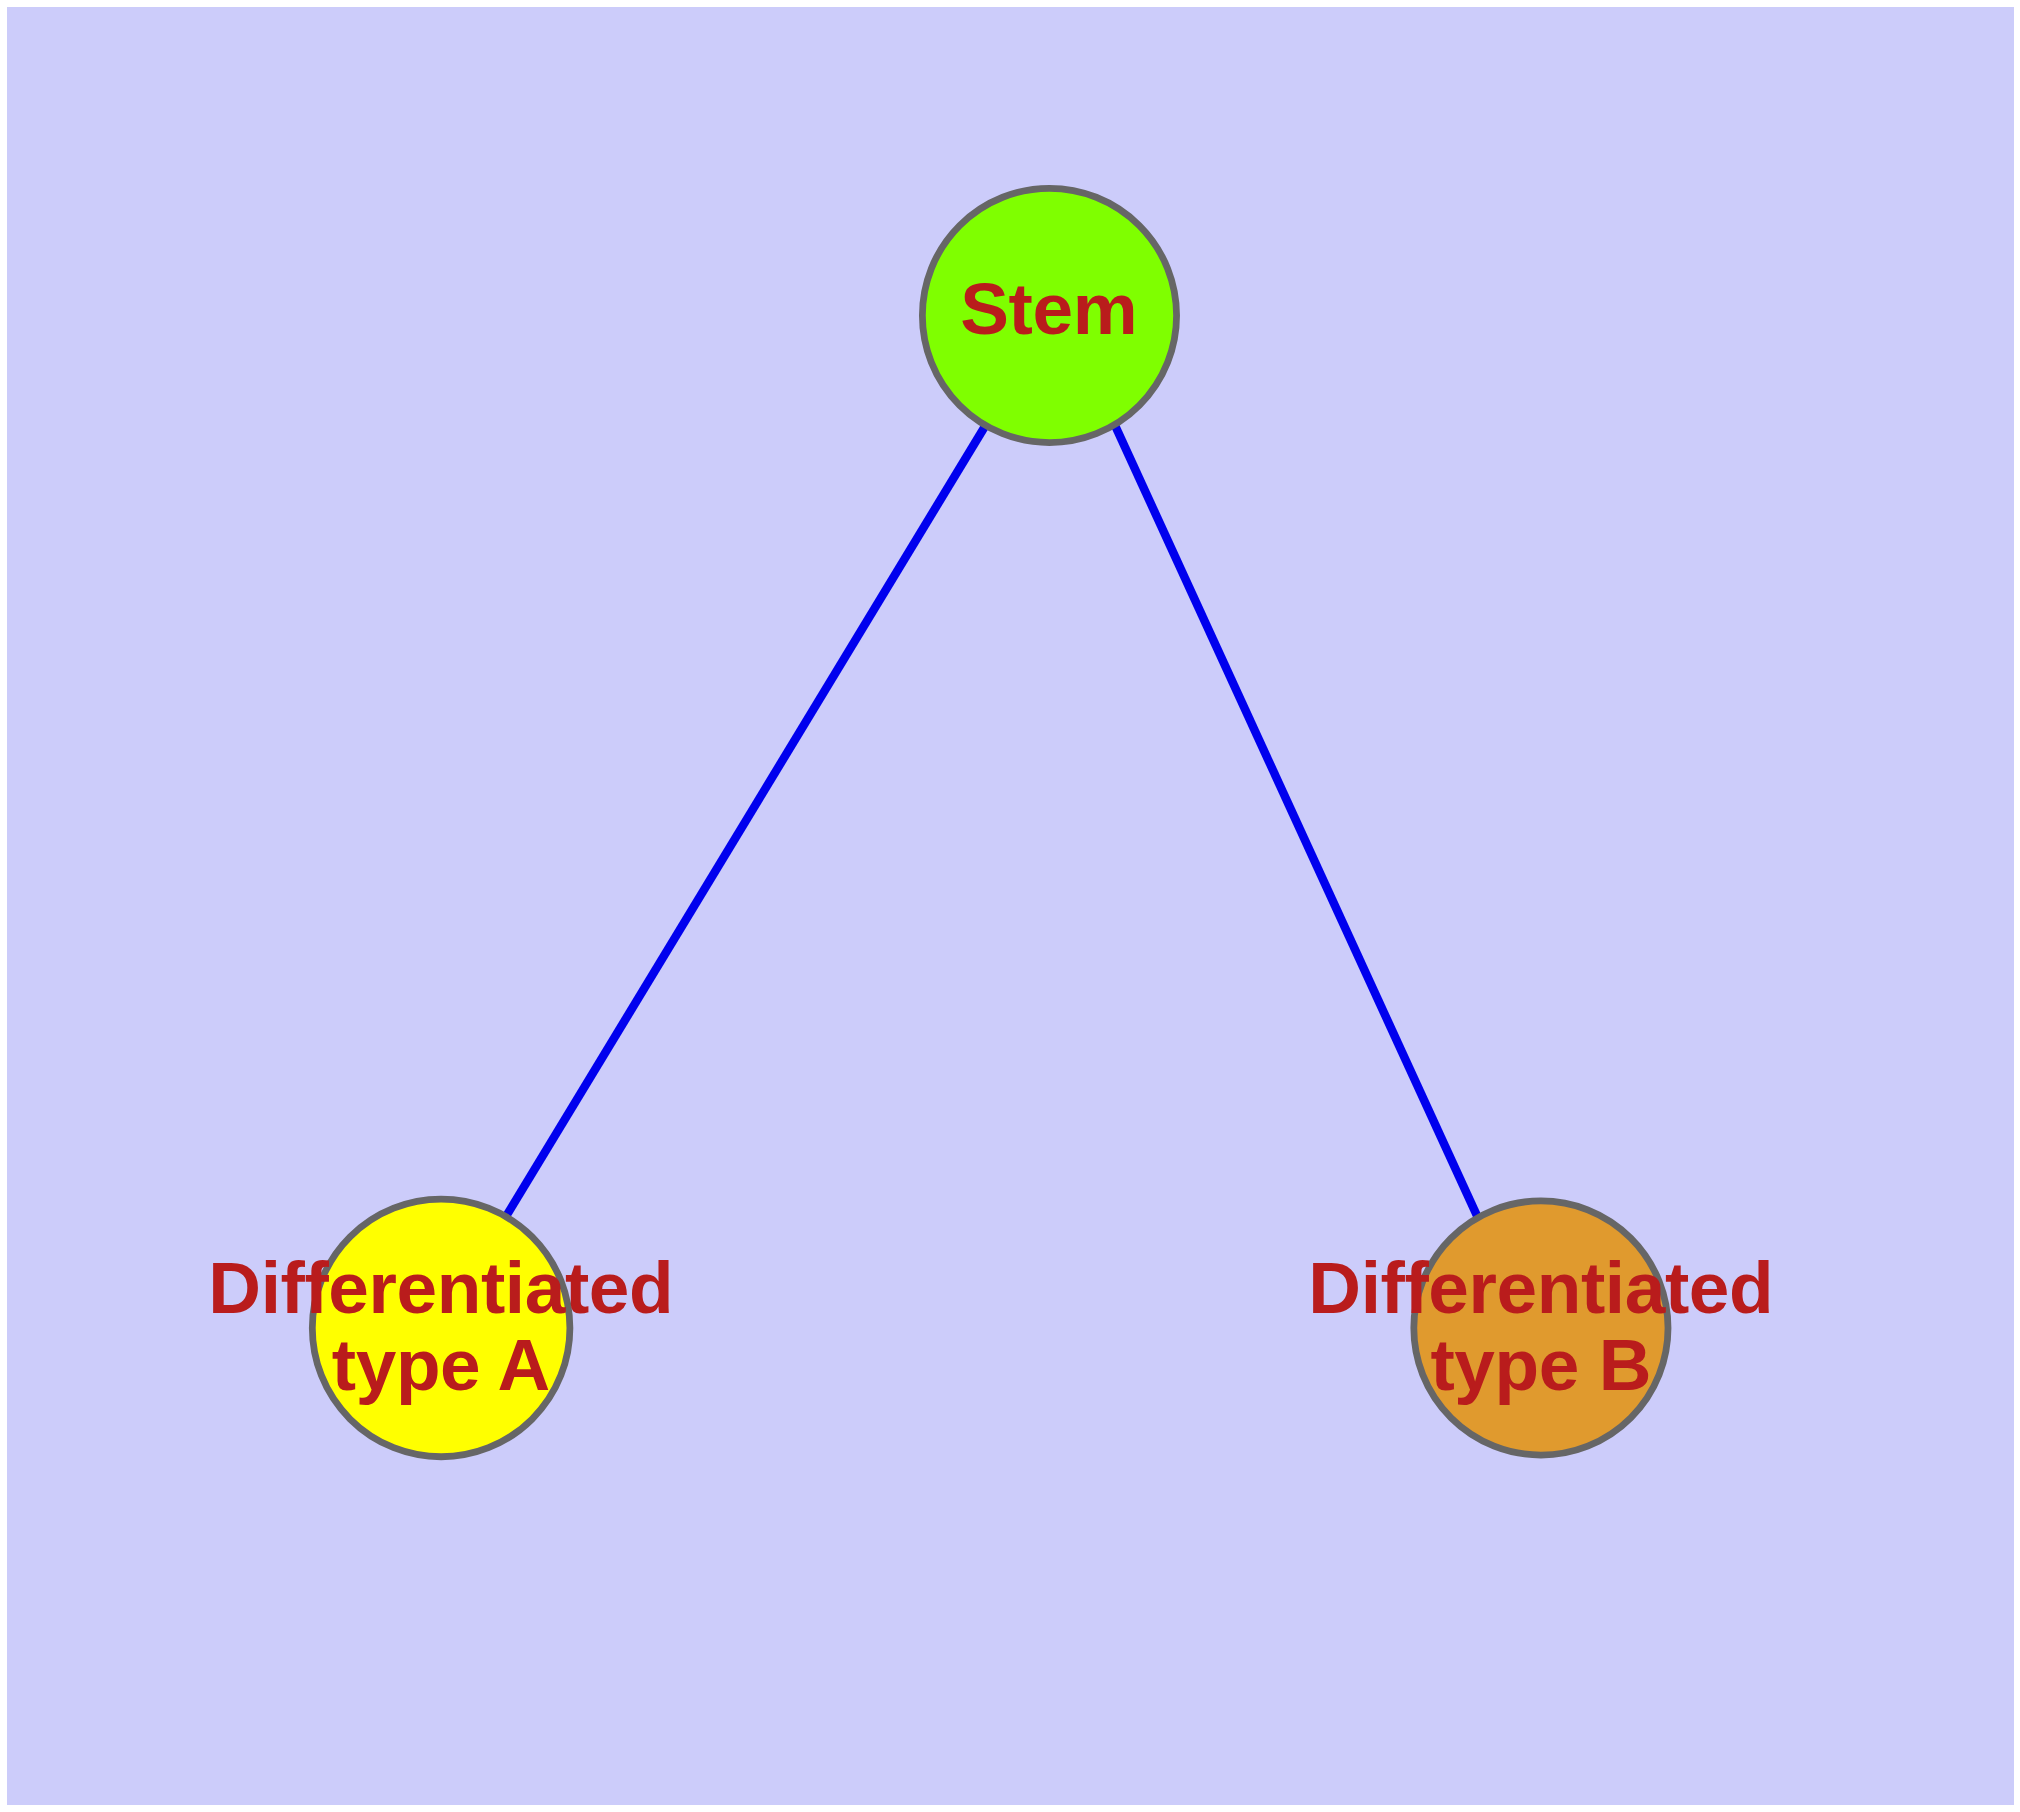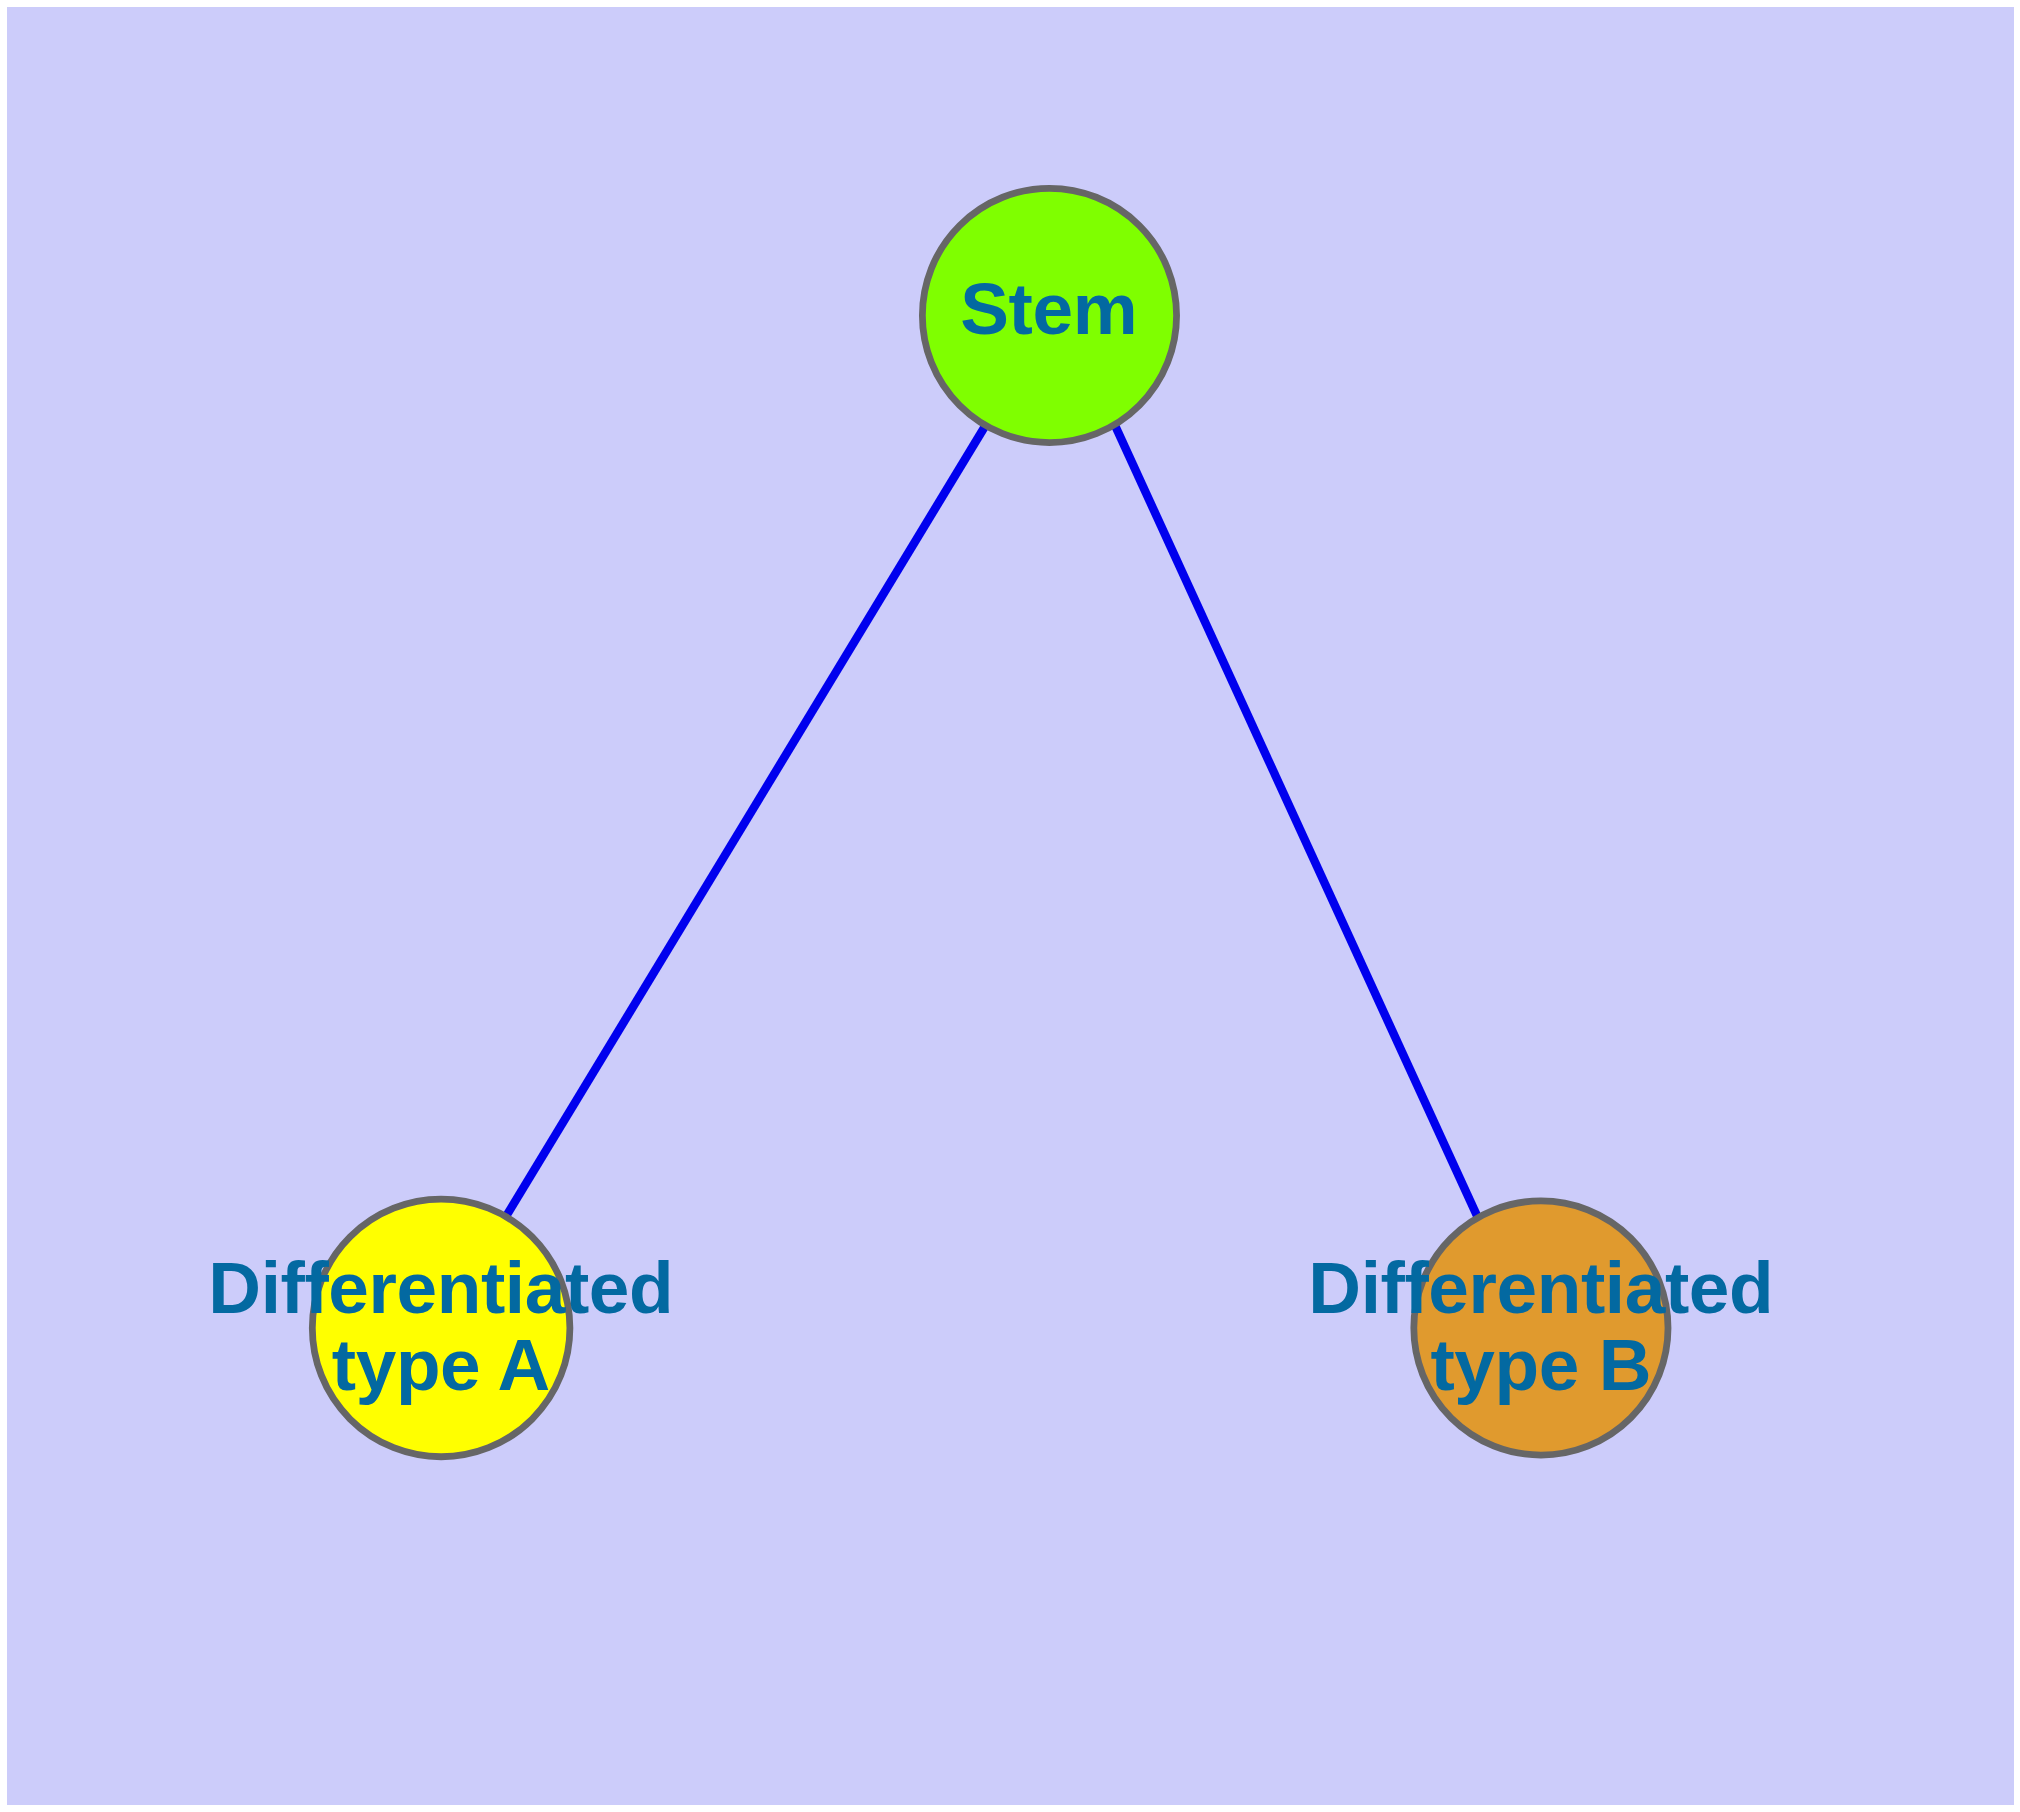--- a/index.html
+++ b/index.html
@@ -32,21 +32,21 @@
     position: absolute;
     left: 0;
     top: 0;
     width: 2007px;
     height: 1798px;
     display: block;
   }
   .node-label {
     position: absolute;
     text-align: center;
-    color: #0369a1;
+    color: #b91c1c;
     font-weight: bold;
     font-family: "Liberation Sans", sans-serif;
     white-space: pre;
     line-height: 1.06;
     pointer-events: none;
     letter-spacing: -0.4px;
   }
   #label-stem {
     font-size: 73px;
     left: 703px;

